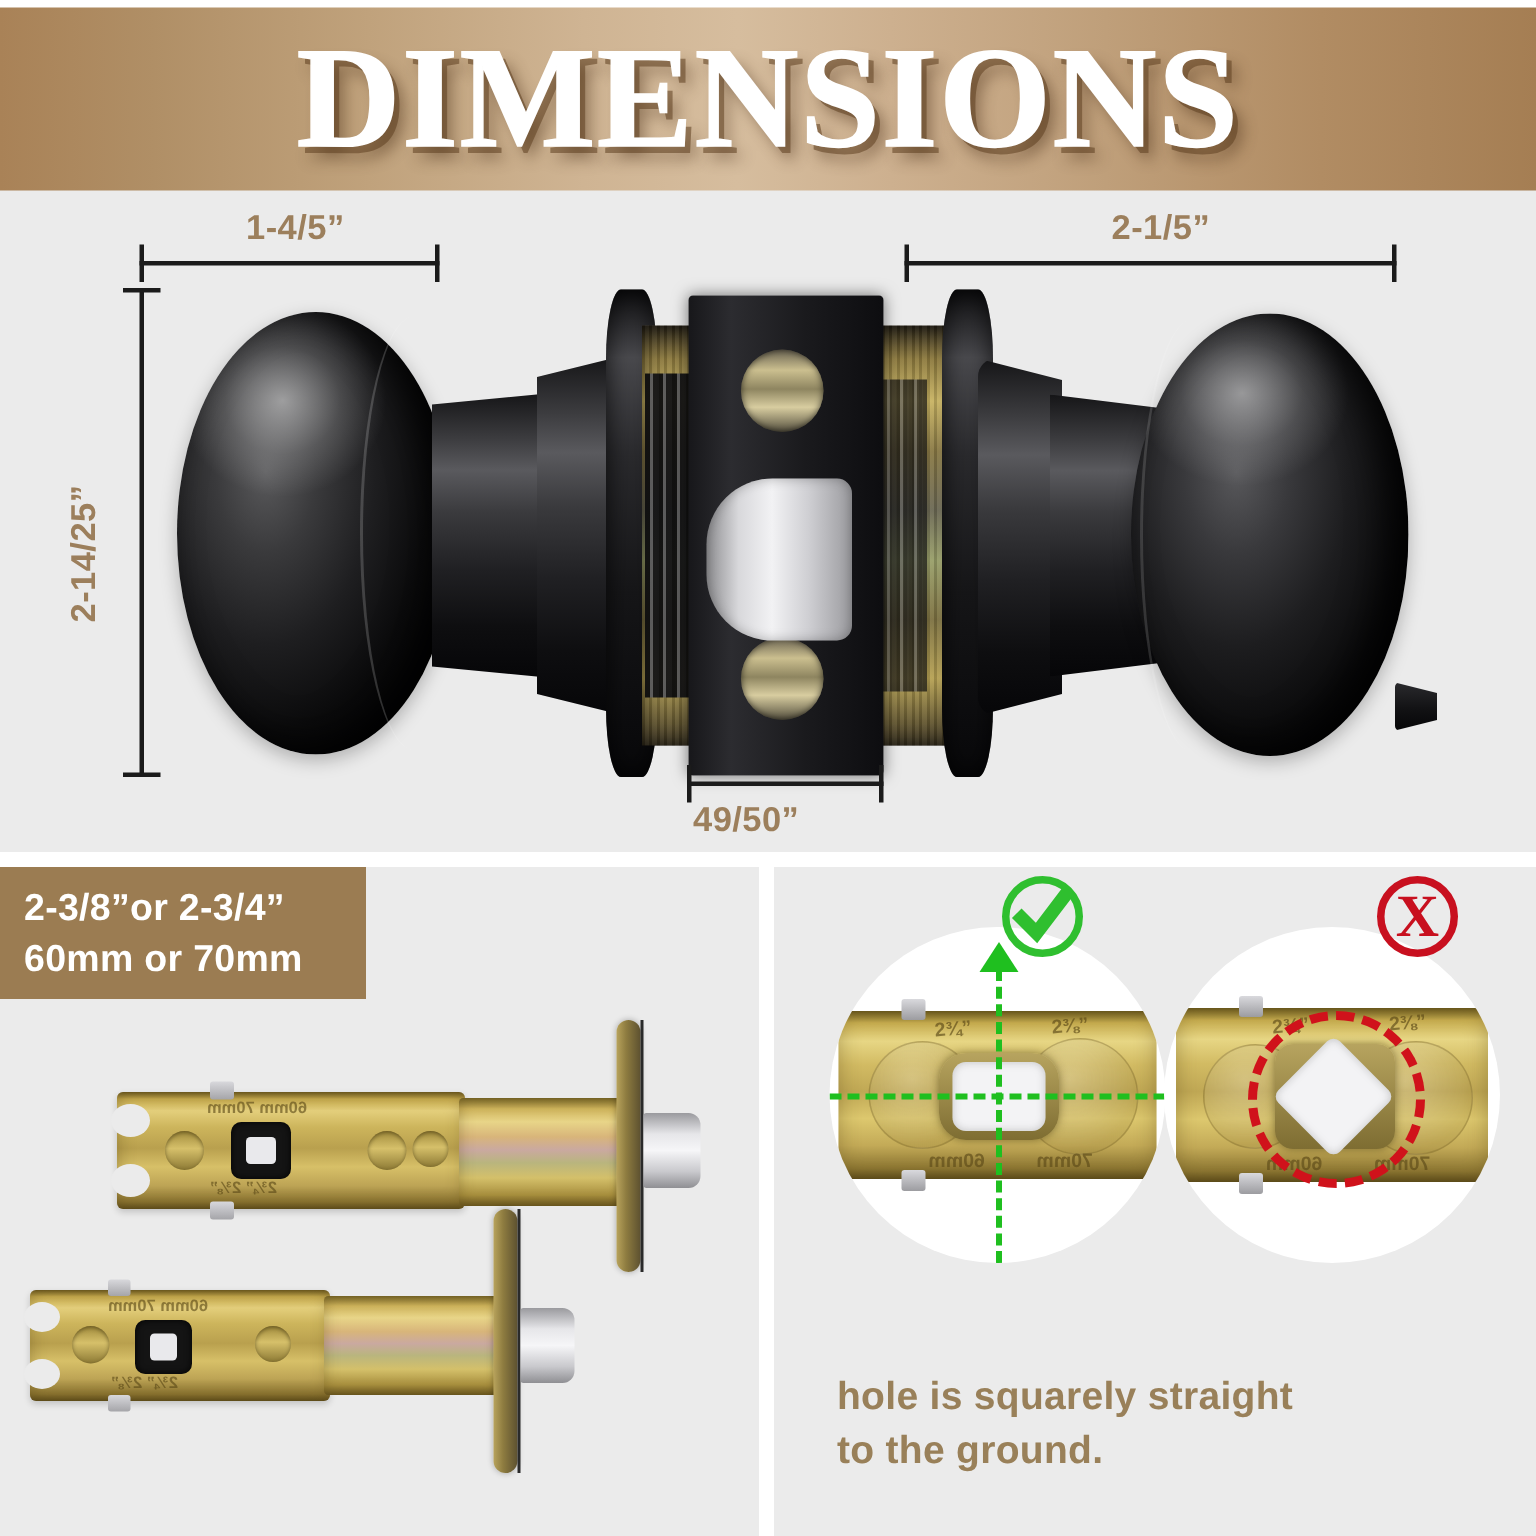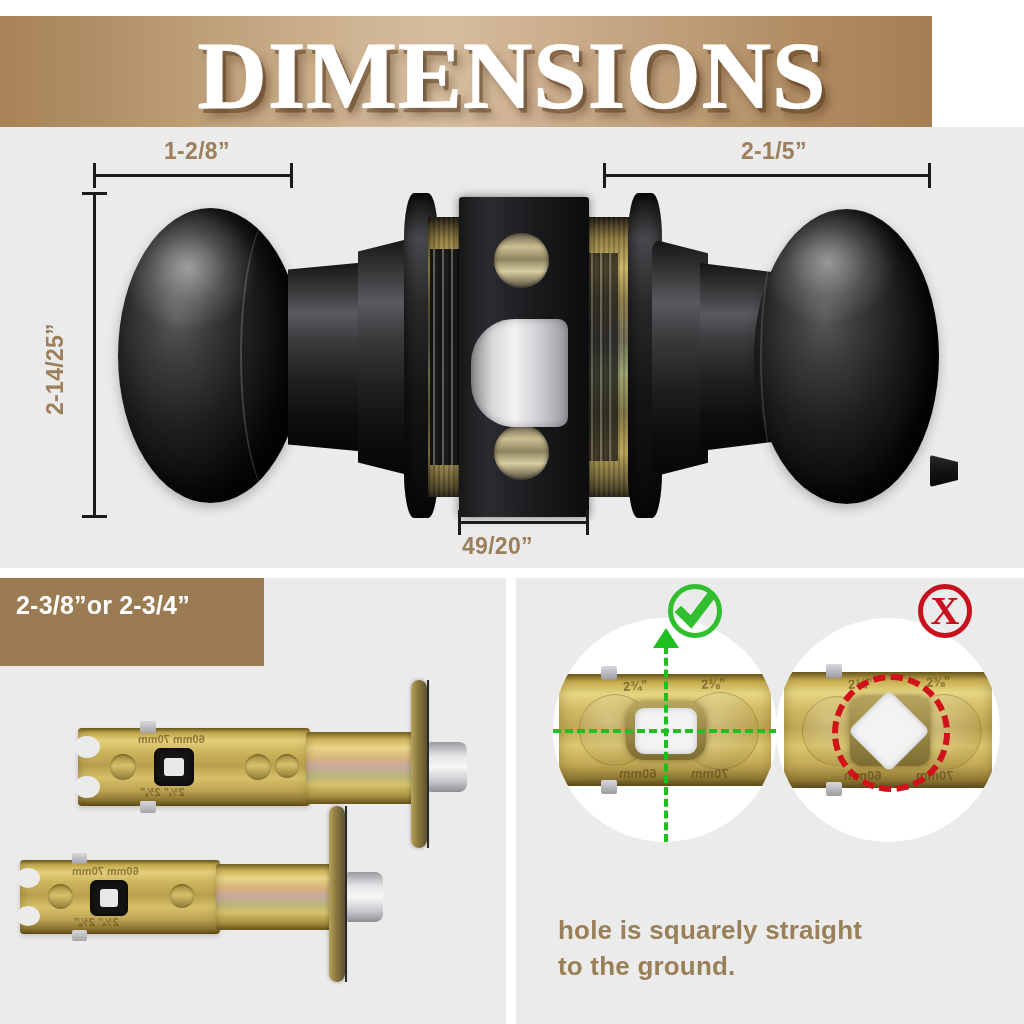--- a/index.html
+++ b/index.html
@@ -7,21 +7,21 @@
   body {
     font-family:"Liberation Sans", sans-serif;
     background:#ffffff;
     position:relative;
     overflow:hidden;
   }
   .page { position:relative; width:1024px; height:1024px; background:#ffffff; }
 
   
   .header {
-    position:absolute; left:0; top:16px; width:932px; height:127px;
+    position:absolute; left:0; top:5px; width:1024px; height:127px;
     background:linear-gradient(to right,
       #a98257 0%, #b08f66 10%, #c0a27c 24%, #cfb493 38%,
       #d6bd9e 48%, #cdb08f 58%, #bf9f7a 72%, #b18c63 86%, #a57e53 100%);
     overflow:hidden;
   }
   .header-title {
     position:absolute; left:0; top:6px; width:1024px;
     text-align:center;
     font-family:"Liberation Serif", serif;
     font-weight:bold;
@@ -135,21 +135,21 @@
   }
   .spindle-stub {
     position:absolute;
     background:linear-gradient(to bottom, #2a2a2d 0%, #121214 55%, #060607 100%);
     border-radius:3px 6px 6px 3px;
   }
 
   
   .backset-badge {
     position:absolute; left:0; top:578px;
-    width:264px; height:88px;
+    width:244px; height:88px;
     background:#9b7c52;
     padding:10px 0 0 16px;
   }
   .backset-line {
     color:#ffffff; font-weight:bold; font-size:25px;
     line-height:34px; white-space:nowrap; letter-spacing:0.2px;
   }
 
   
   .latch { position:absolute; }
@@ -327,30 +327,30 @@
       <div class="neck" style="left:700px; top:136px; width:76px; height:188px; clip-path:polygon(0 0,100% 5%,100% 95%,0 100%);"></div>
       <div class="knob" style="left:754px; top:82px; width:185px; height:295px;
                   background:
                     radial-gradient(ellipse 55% 30% at 40% 18%, rgba(255,255,255,0.48) 0%, rgba(255,255,255,0.14) 40%, rgba(255,255,255,0) 70%),
                     radial-gradient(ellipse 72% 70% at 38% 36%, #58585b 0%, #39393c 26%, #1d1d1f 56%, #0a0a0b 86%, #050506 100%);"></div>
       <div class="knob-seam" style="left:760px; top:86px; width:70px; height:288px; border-left:2px solid rgba(255,255,255,0.14);"></div>
       <div class="spindle-stub" style="left:930px; top:328px; width:28px; height:32px; clip-path:polygon(0 0,100% 22%,100% 78%,0 100%);"></div>
     </div>
 
     <div class="dim-h" style="left:93px; top:47px; width:200px;"></div>
-    <div class="dim-label" style="left:164px; top:11px;">1-2/8”</div>
+    <div class="dim-label" style="left:164px; top:11px;">1-4/5”</div>
 
     <div class="dim-h" style="left:603px; top:47px; width:328px;"></div>
     <div class="dim-label" style="left:741px; top:11px;">2-1/5”</div>
 
     <div class="dim-v" style="left:93px; top:65px; width:3px; height:326px;"></div>
     <div class="dim-label vert" style="left:42px; top:288px;">2-14/25”</div>
 
     <div class="dim-h" style="left:458px; top:394px; width:131px;"></div>
-    <div class="dim-label" style="left:462px; top:406px;">49/20”</div>
+    <div class="dim-label" style="left:462px; top:406px;">49/50”</div>
   </div>
 
   <div class="panel panel-left">
 
     <div class="latch" style="left:78px; top:128px; width:380px; height:120px;">
       <div class="latch-body" style="left:0; top:22px; width:232px; height:78px;"></div>
       <div class="latch-notch" style="left:-4px; top:30px; width:26px; height:22px;"></div>
       <div class="latch-notch" style="left:-4px; top:70px; width:26px; height:22px;"></div>
       <div class="latch-tab" style="left:62px; top:15px; width:16px; height:12px;"></div>
       <div class="latch-tab" style="left:62px; top:95px; width:16px; height:12px;"></div>
@@ -383,20 +383,21 @@
       <div class="latch-hole-round" style="left:150px; top:48px; width:24px; height:24px;"></div>
       <div class="latch-tube" style="left:196px; top:28px; width:118px; height:66px;"></div>
       <div class="latch-face" style="left:309px; top:-30px; width:16px; height:176px;"></div>
       <div class="latch-face-line" style="left:325px; top:-30px; height:176px;"></div>
       <div class="latch-tip" style="left:327px; top:36px; width:36px; height:50px;"></div>
     </div>
   </div>
 
   <div class="backset-badge">
     <div class="backset-line">2-3/8”or  2-3/4”</div>
+    <div class="backset-line">60mm or 70mm</div>
   </div>
 
   <div class="panel panel-right">
 
     <div class="circle-shot" style="left:37px; top:40px; width:224px; height:224px;">
       <div class="cs-latch" style="left:6px; top:56px; width:212px; height:112px;"></div>
       <div class="cs-lobe" style="left:26px; top:76px; width:72px; height:72px;"></div>
       <div class="cs-lobe" style="left:128px; top:74px; width:78px; height:78px;"></div>
       <div class="cs-emboss" style="left:70px; top:60px; transform:rotate(-5deg);">2¾”</div>
       <div class="cs-emboss" style="left:148px; top:58px; transform:rotate(-5deg);">2⅜”</div>

